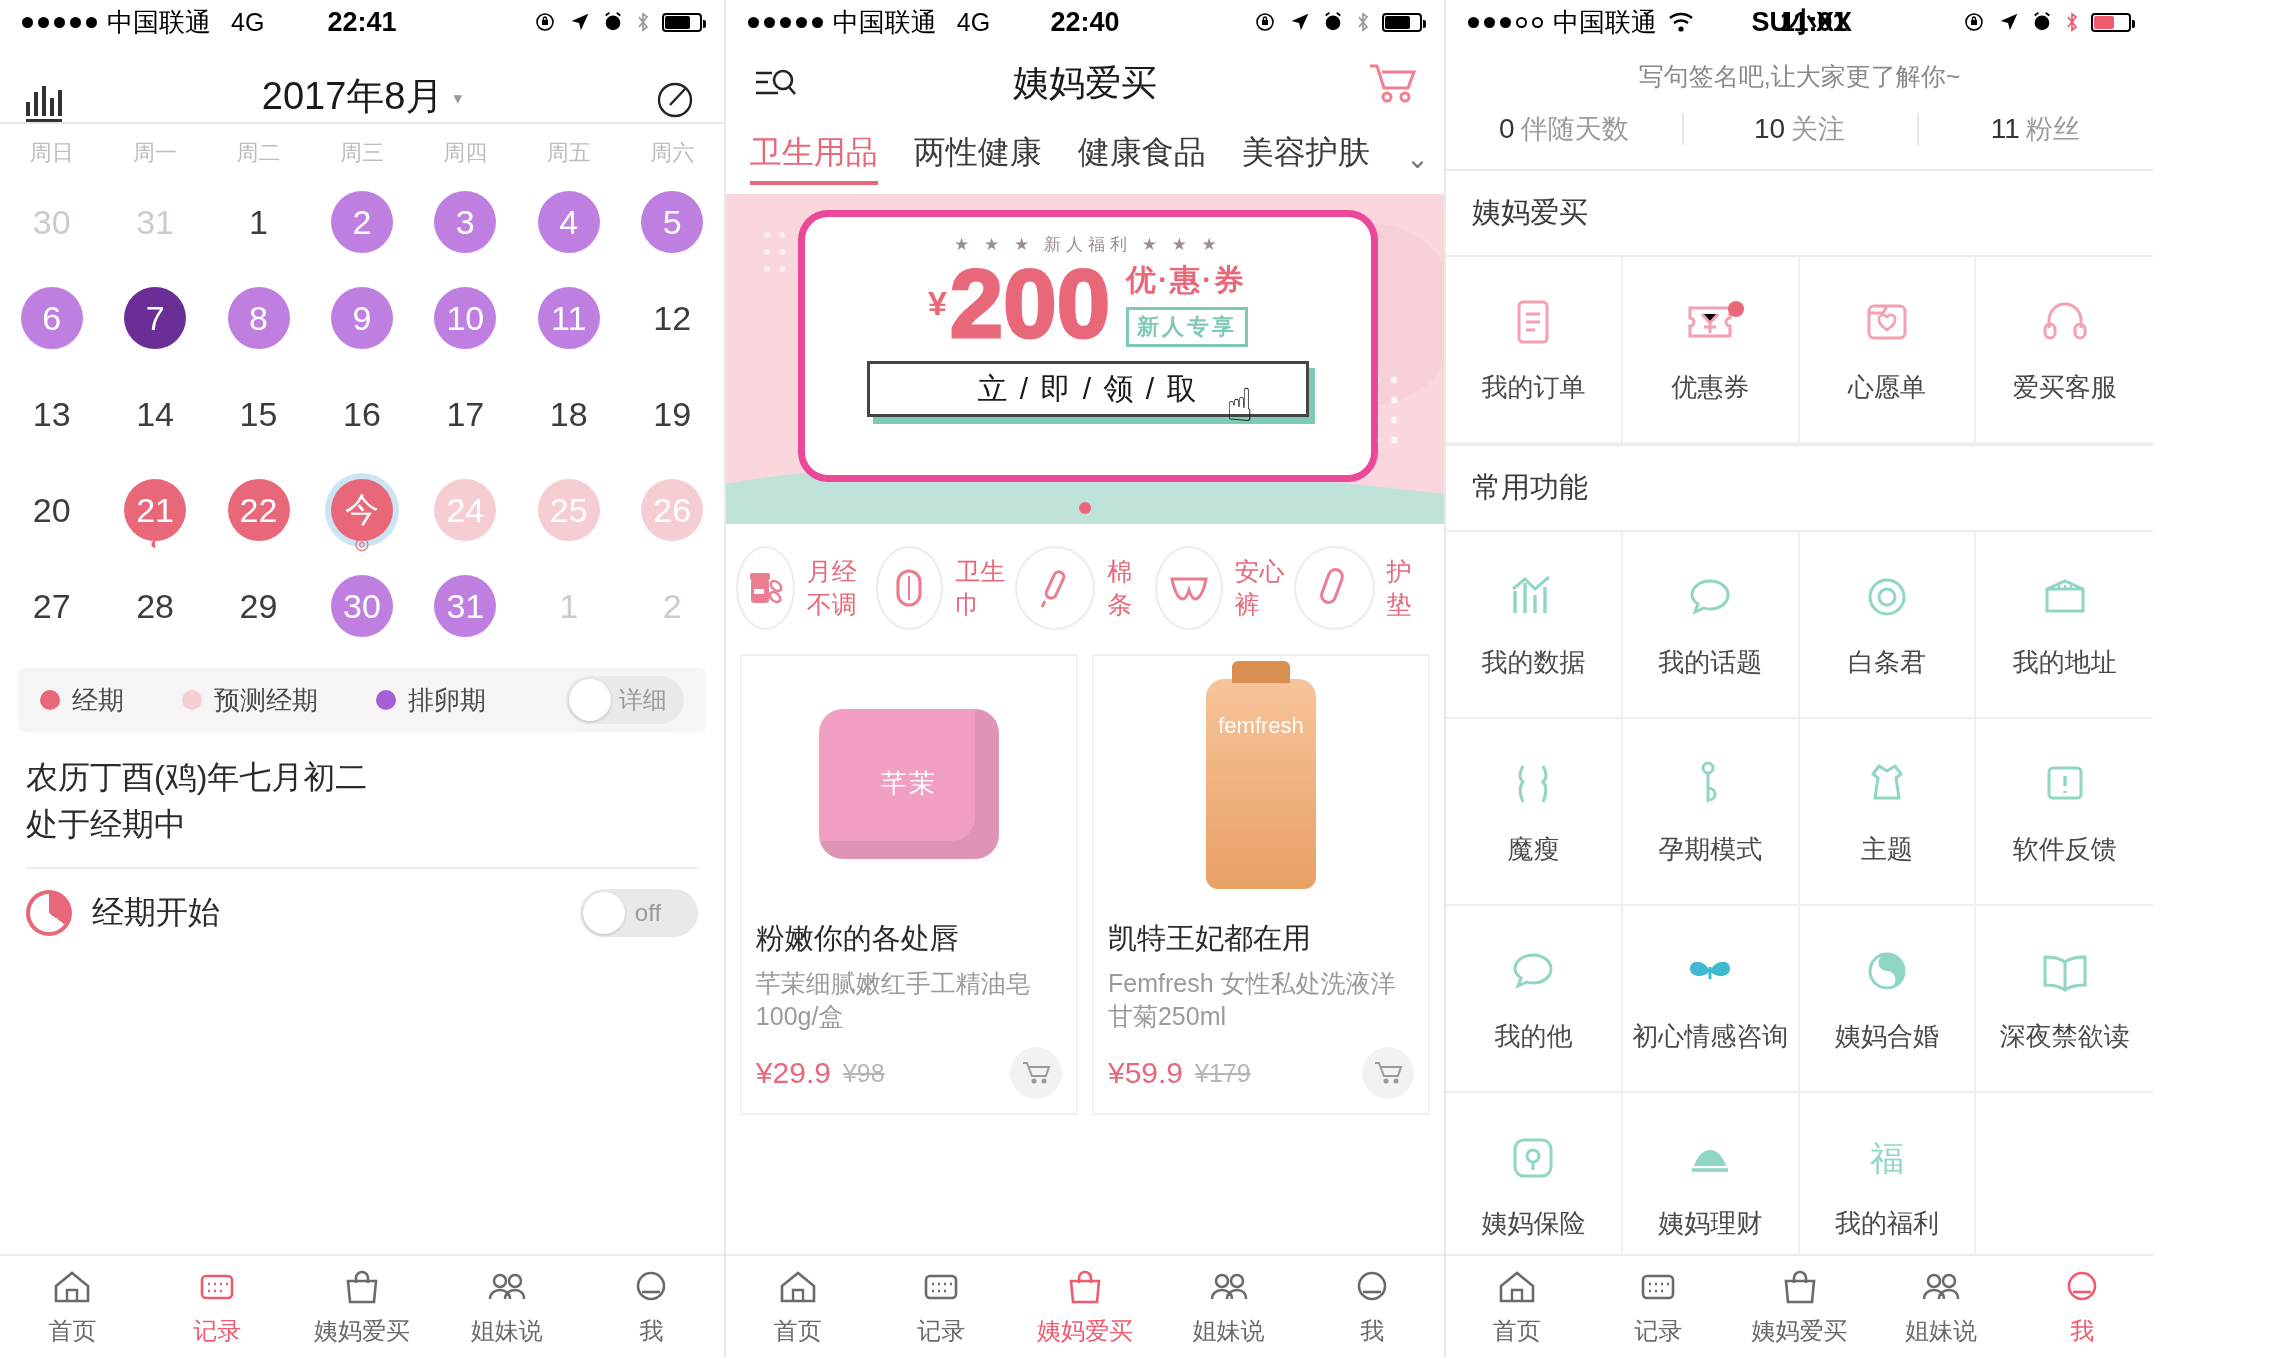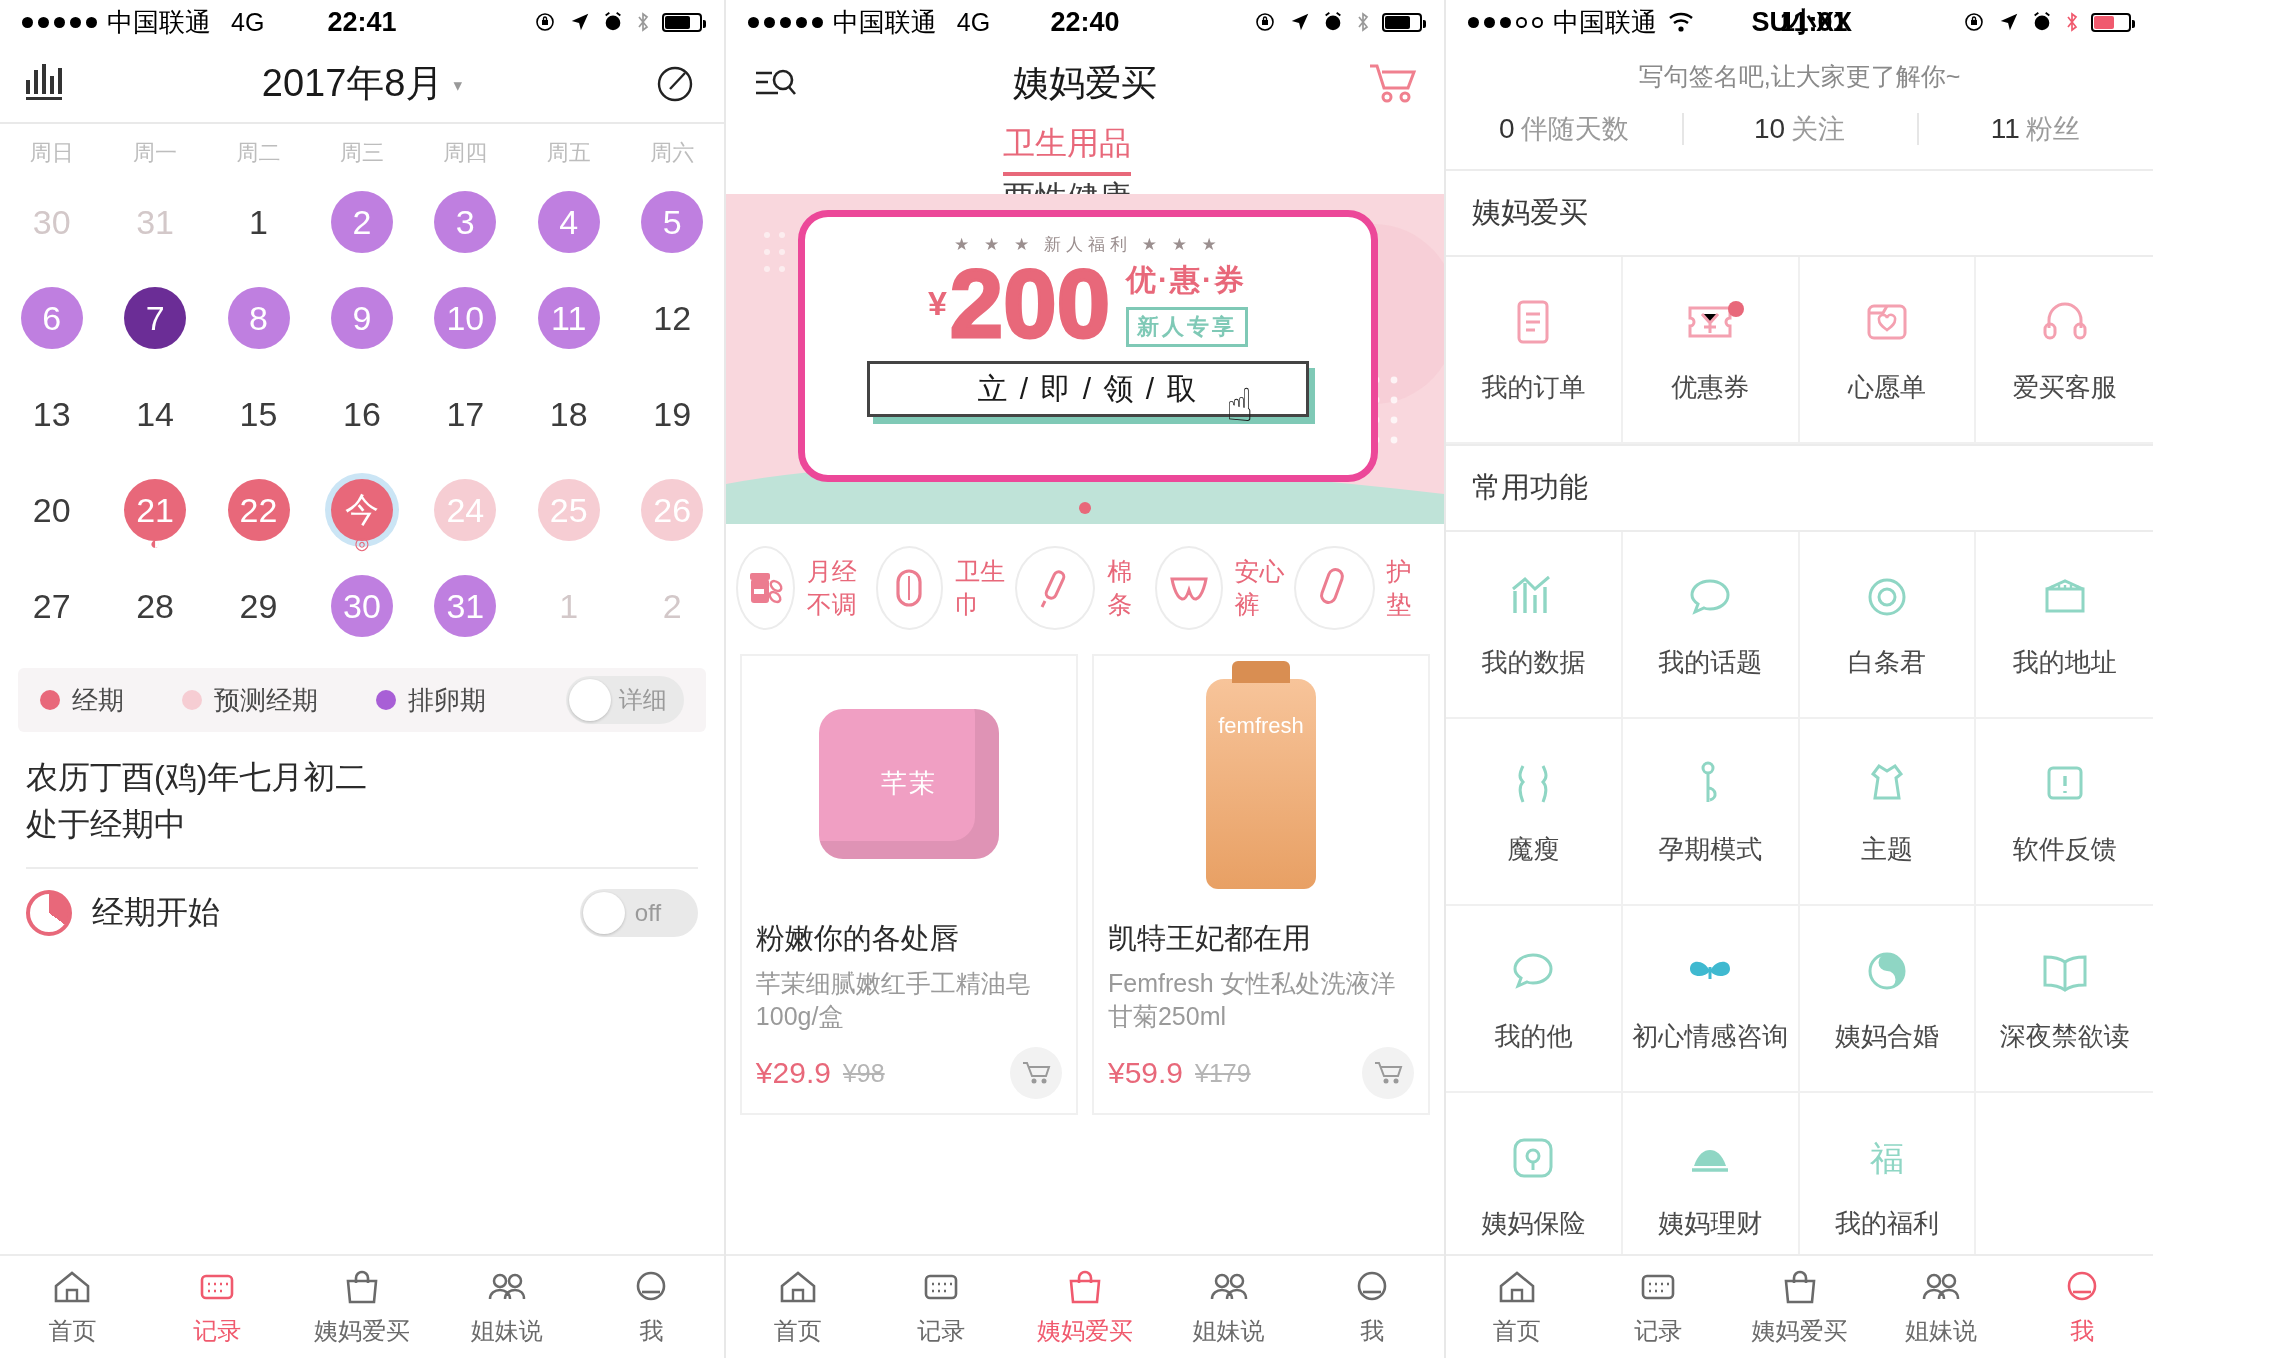--- a/index.html
+++ b/index.html
@@ -30,21 +30,21 @@
   .sb-right { margin-left: auto; display: flex; align-items: center; gap: 11px; z-index: 2; }
   .battery {
     width: 40px; height: 19px; border: 2px solid #000; border-radius: 4px;
     position: relative; display: inline-block;
   }
   .battery::after { content:""; position: absolute; right: -6px; top: 5px; width: 3px; height: 8px; background: #000; border-radius: 0 2px 2px 0;}
   .battery i { position: absolute; left: 1px; top: 1px; bottom: 1px; width: 70%; background: #000; border-radius: 2px; display: block;}
   .wifi-glyph { font-size: 24px; }
 
   
-  .nav1 { height: 78px; display: flex; align-items: center; padding: 0 26px; position: relative; }
+  .nav1 { height: 78px; display: flex; align-items: flex-end; padding: 0 26px; position: relative; }
   .nav1-title { position: absolute; left: 0; right: 0; text-align: center; font-size: 38px; color: #1a1a1a; font-weight: 400; }
   .nav1-title .caret { font-size: 17px; color: #999; margin-left: 10px; vertical-align: middle; }
   .bars-icon { display: flex; align-items: flex-end; gap: 4px; height: 34px; border-bottom: 3px solid #333; padding-bottom: 3px; }
   .bars-icon span { width: 4px; background: #333; display: block; }
   .pen-icon { margin-left: auto; width: 46px; height: 46px; }
   .divider { height: 2px; background: #e9e9e9; }
 
   .weekhead { display: grid; grid-template-columns: repeat(7, 1fr); padding: 14px 0 6px; }
   .weekhead div { text-align: center; font-size: 22px; color: #bdbdbd; }
   .daygrid { display: grid; grid-template-columns: repeat(7, 1fr); grid-auto-rows: 96px; }
@@ -83,21 +83,21 @@
      background: conic-gradient(#e8687a 0 35%, #fff 35% 100%); }
   .listrow-label { font-size: 32px; color: #2b2b2b; }
   .offswitch { margin-left: auto; width: 118px; height: 48px; border-radius: 24px; background: #e9e9e9; display: flex; align-items: center; }
   .offswitch .knob { width: 42px; height: 42px; border-radius: 50%; background: #fff; margin-left: 3px; box-shadow: 0 1px 3px rgba(0,0,0,.2); }
   .offswitch .tlabel { font-size: 24px; color: #9a9a9a; margin-left: 10px; }
 
   
   .nav2 { height: 78px; display: flex; align-items: center; padding: 0 26px; position: relative; }
   .nav2-title { position: absolute; left: 0; right: 0; text-align: center; font-size: 36px; color: #1a1a1a; }
   .cart-icon { margin-left: auto; z-index: 2; }
-  .tabs { display: flex; align-items: center; padding: 0 24px; height: 72px; position: relative; flex-direction: column; }
+  .tabs { display: flex; align-items: center; padding: 0 24px; height: 72px; position: relative; }
   .tab { font-size: 32px; color: #3c3c3c; margin-right: 36px; position: relative; padding-bottom: 10px; white-space: nowrap;}
   .tab.active { color: #e8687a; }
   .tab.active::after { content:""; position: absolute; left: 0; right: 0; bottom: 0; height: 4px; background: #e8687a; }
   .tab-more { margin-left: auto; font-size: 28px; color: #777; }
 
   .banner { position: relative; height: 330px; background: #f9d7dd; overflow: hidden; }
   .banner-inner { position: absolute; inset: 0; }
   .banner-card {
     position: absolute; left: 72px; right: 66px; top: 16px; bottom: 42px;
     background: #fff; border: 7px solid #ec4899; border-radius: 30px;

